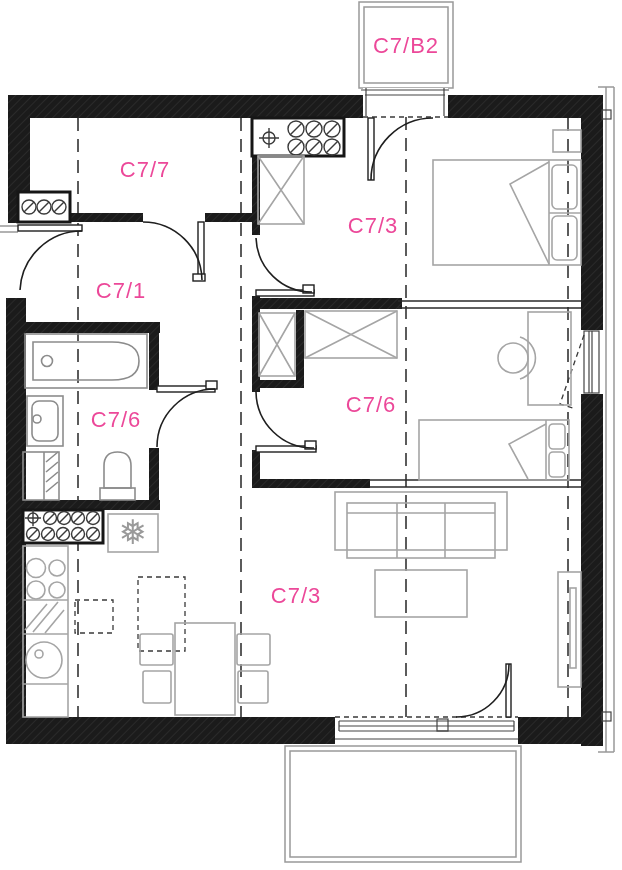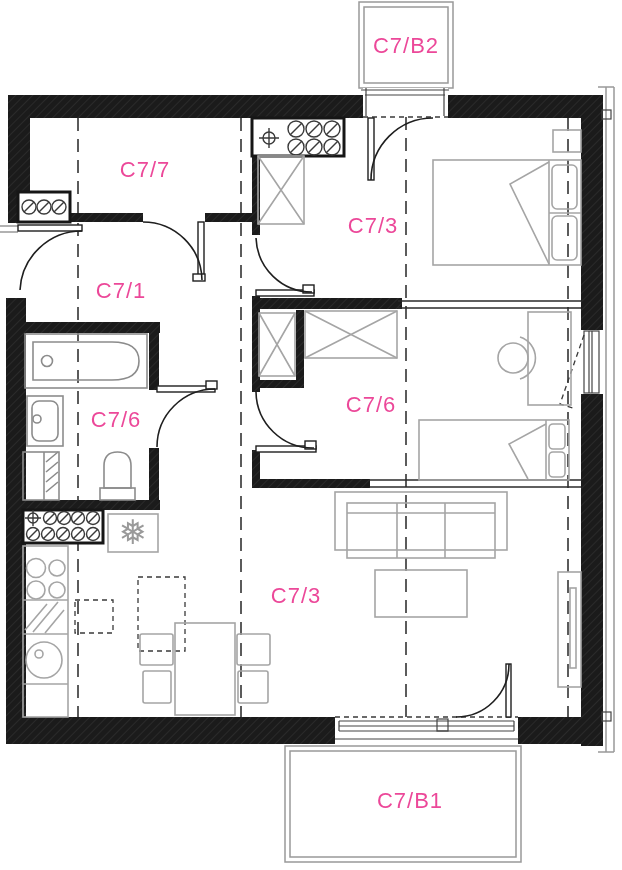--- a/index.html
+++ b/index.html
@@ -326,14 +326,13 @@
   </g>
 </svg>
 
   <div class="room-label" style="left:145px;top:170px;">C7/7</div>
   <div class="room-label" style="left:406px;top:46px;">C7/B2</div>
   <div class="room-label" style="left:373px;top:226px;">C7/3</div>
   <div class="room-label" style="left:121px;top:275px;margin-top:16px;">C7/1</div>
   <div class="room-label" style="left:116px;top:420px;text-align:right;">C7/6</div>
   <div class="room-label" style="left:371px;top:405px;">C7/6</div>
   <div class="room-label" style="left:296px;top:596px;">C7/3</div>
-  <div class="room-label" style="left:410px;top:801px;">C7/B1</div>
 </div>
 
 </body></html>

